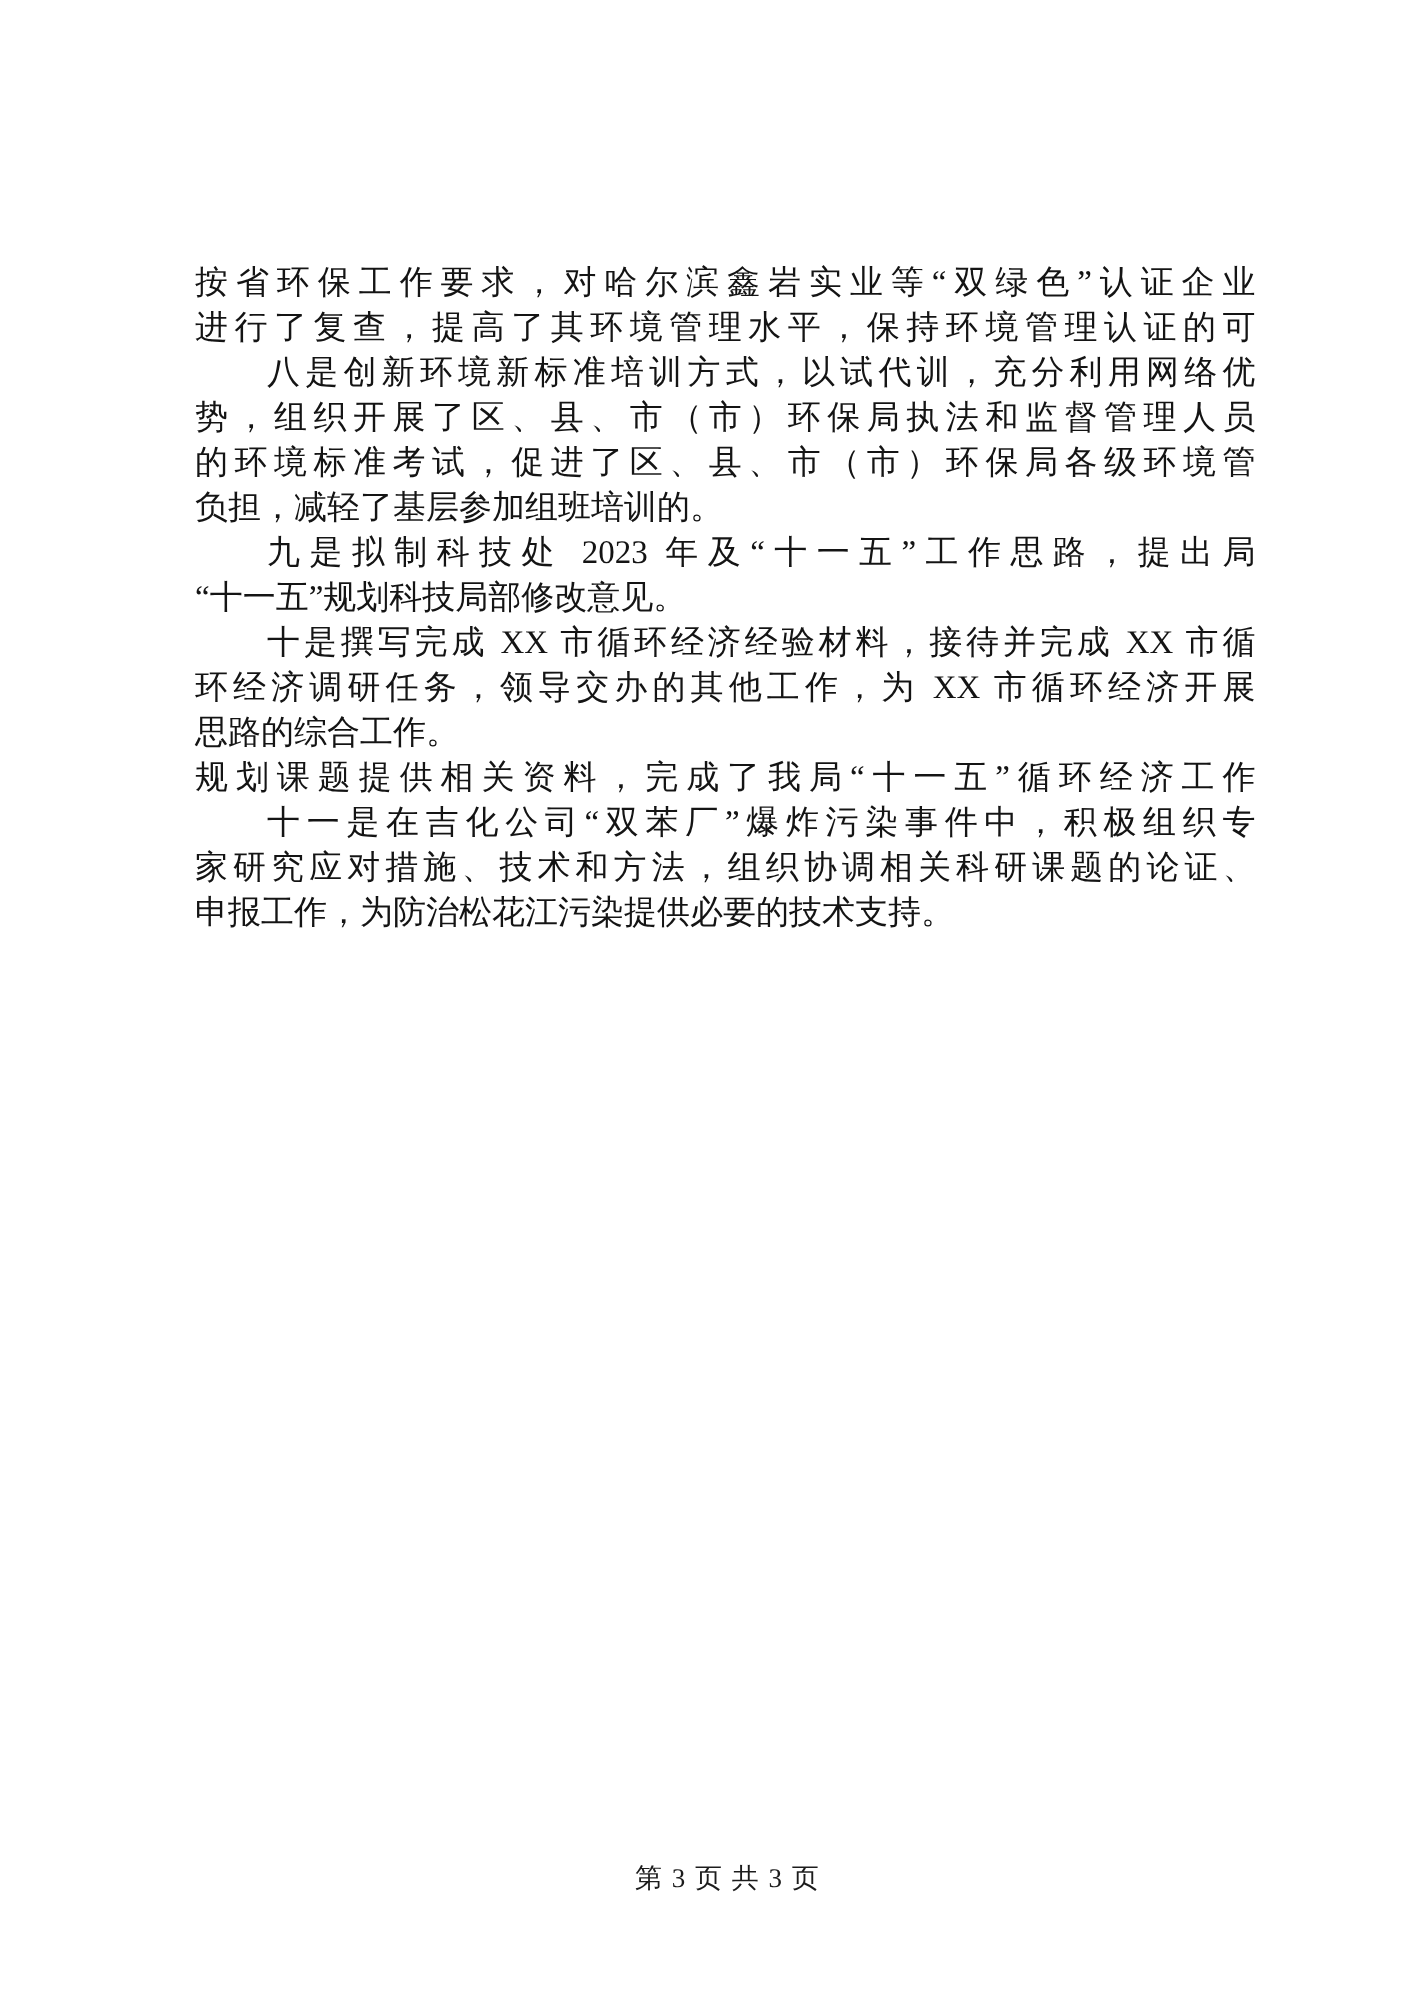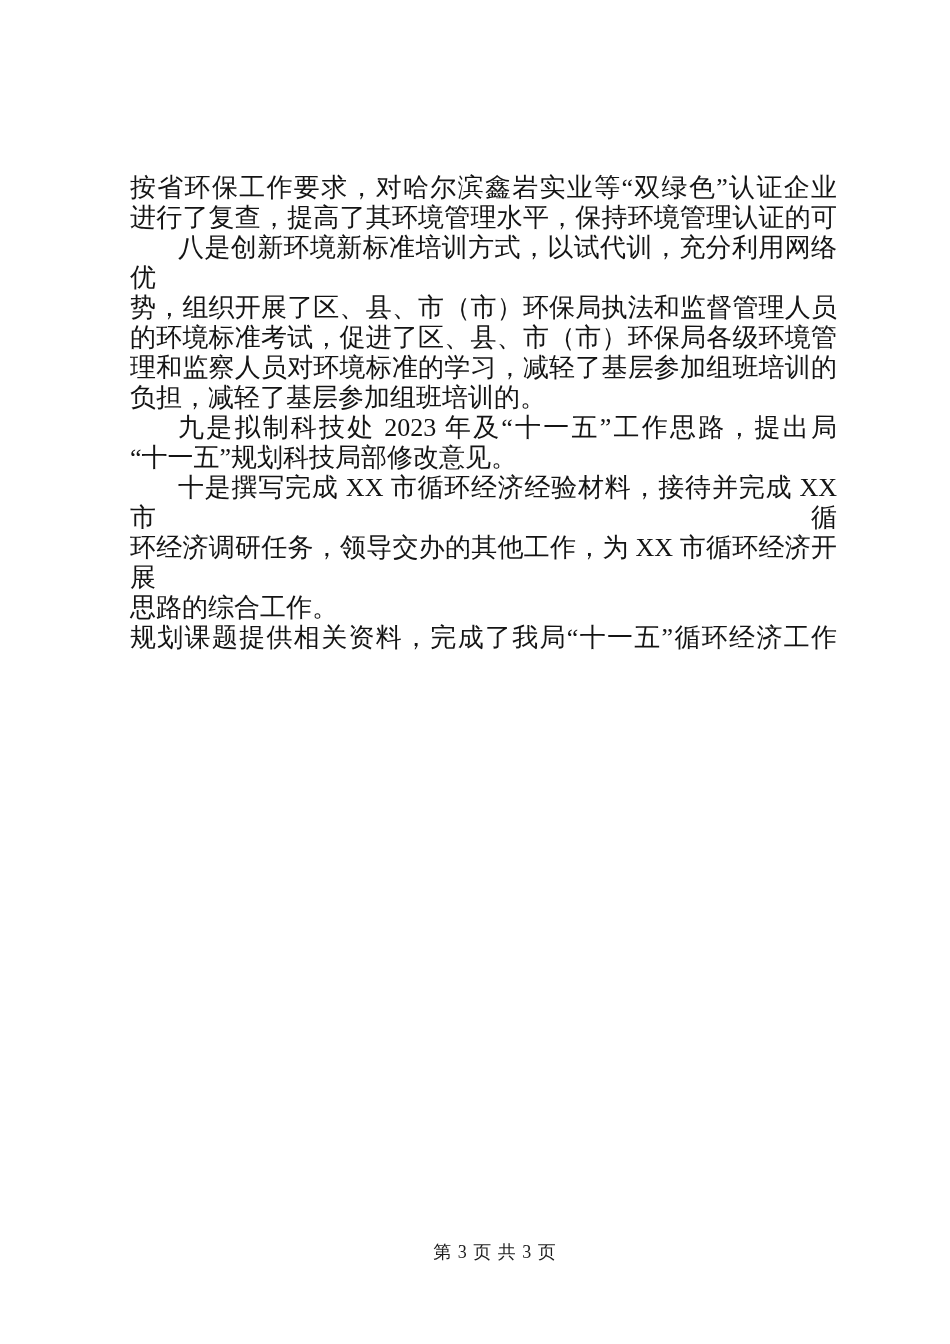--- a/index.html
+++ b/index.html
@@ -15,21 +15,21 @@
     background: #ffffff;
     overflow: hidden;
     font-family: "Liberation Serif", "DejaVu Serif", serif;
     color: #141414;
   }
   .doc-body {
     position: absolute;
     left: 130px;
     top: 173px;
     width: 707px;
-    font-size: 26px;
+    font-size: 22px;
     line-height: 30px;
   }
   .para {
     margin: 0;
     padding: 0;
   }
   .line {
     text-align: justify;
     text-align-last: justify;
     text-justify: inter-ideograph;
@@ -46,47 +46,51 @@
     top: 1241px;
     left: 0;
     width: 100%;
     text-align: center;
     font-size: 18px;
     line-height: 22px;
     color: #1c1c1c;
   }
   .footer-inner {
     position: relative;
-    left: 20px;
+    left: 10px;
     letter-spacing: 1px;
   }
 </style>
 </head>
 <body>
 
 <div class="page">
   <div class="doc-body" id="doc-body">
       <div class="para">
         <div class="line first-line">按省环保工作要求，对哈尔滨鑫岩实业等“双绿色”认证企业</div>
         <div class="line">进行了复查，提高了其环境管理水平，保持环境管理认证的可</div>
       </div>
       <div class="para indented">
         <div class="line first-line">八是创新环境新标准培训方式，以试代训，充分利用网络优</div>
         <div class="line">势，组织开展了区、县、市（市）环保局执法和监督管理人员</div>
         <div class="line">的环境标准考试，促进了区、县、市（市）环保局各级环境管</div>
-        <div class="line">理和监察人员对环境标准的学习，减轻了基层参加组班培训的</div>
         <div class="line last-line">负担，减轻了基层参加组班培训的。</div>
       </div>
       <div class="para indented">
         <div class="line first-line">九是拟制科技处 2023 年及“十一五”工作思路，提出局</div>
         <div class="line last-line">“十一五”规划科技局部修改意见。</div>
       </div>
       <div class="para indented">
         <div class="line first-line">十是撰写完成 XX 市循环经济经验材料，接待并完成 XX 市循</div>
         <div class="line">环经济调研任务，领导交办的其他工作，为 XX 市循环经济开展</div>
         <div class="line last-line">思路的综合工作。</div>
         <div class="line">规划课题提供相关资料，完成了我局“十一五”循环经济工作</div>
       </div>
+      <div class="para indented">
+        <div class="line first-line">十一是在吉化公司“双苯厂”爆炸污染事件中，积极组织专</div>
+        <div class="line">家研究应对措施、技术和方法，组织协调相关科研课题的论证、</div>
+        <div class="line last-line">申报工作，为防治松花江污染提供必要的技术支持。</div>
+      </div>
     </div>
   <div class="footer">
     <span class="footer-inner">第 3 页  共 3 页</span>
   </div>
 </div>
 
 </body></html>

